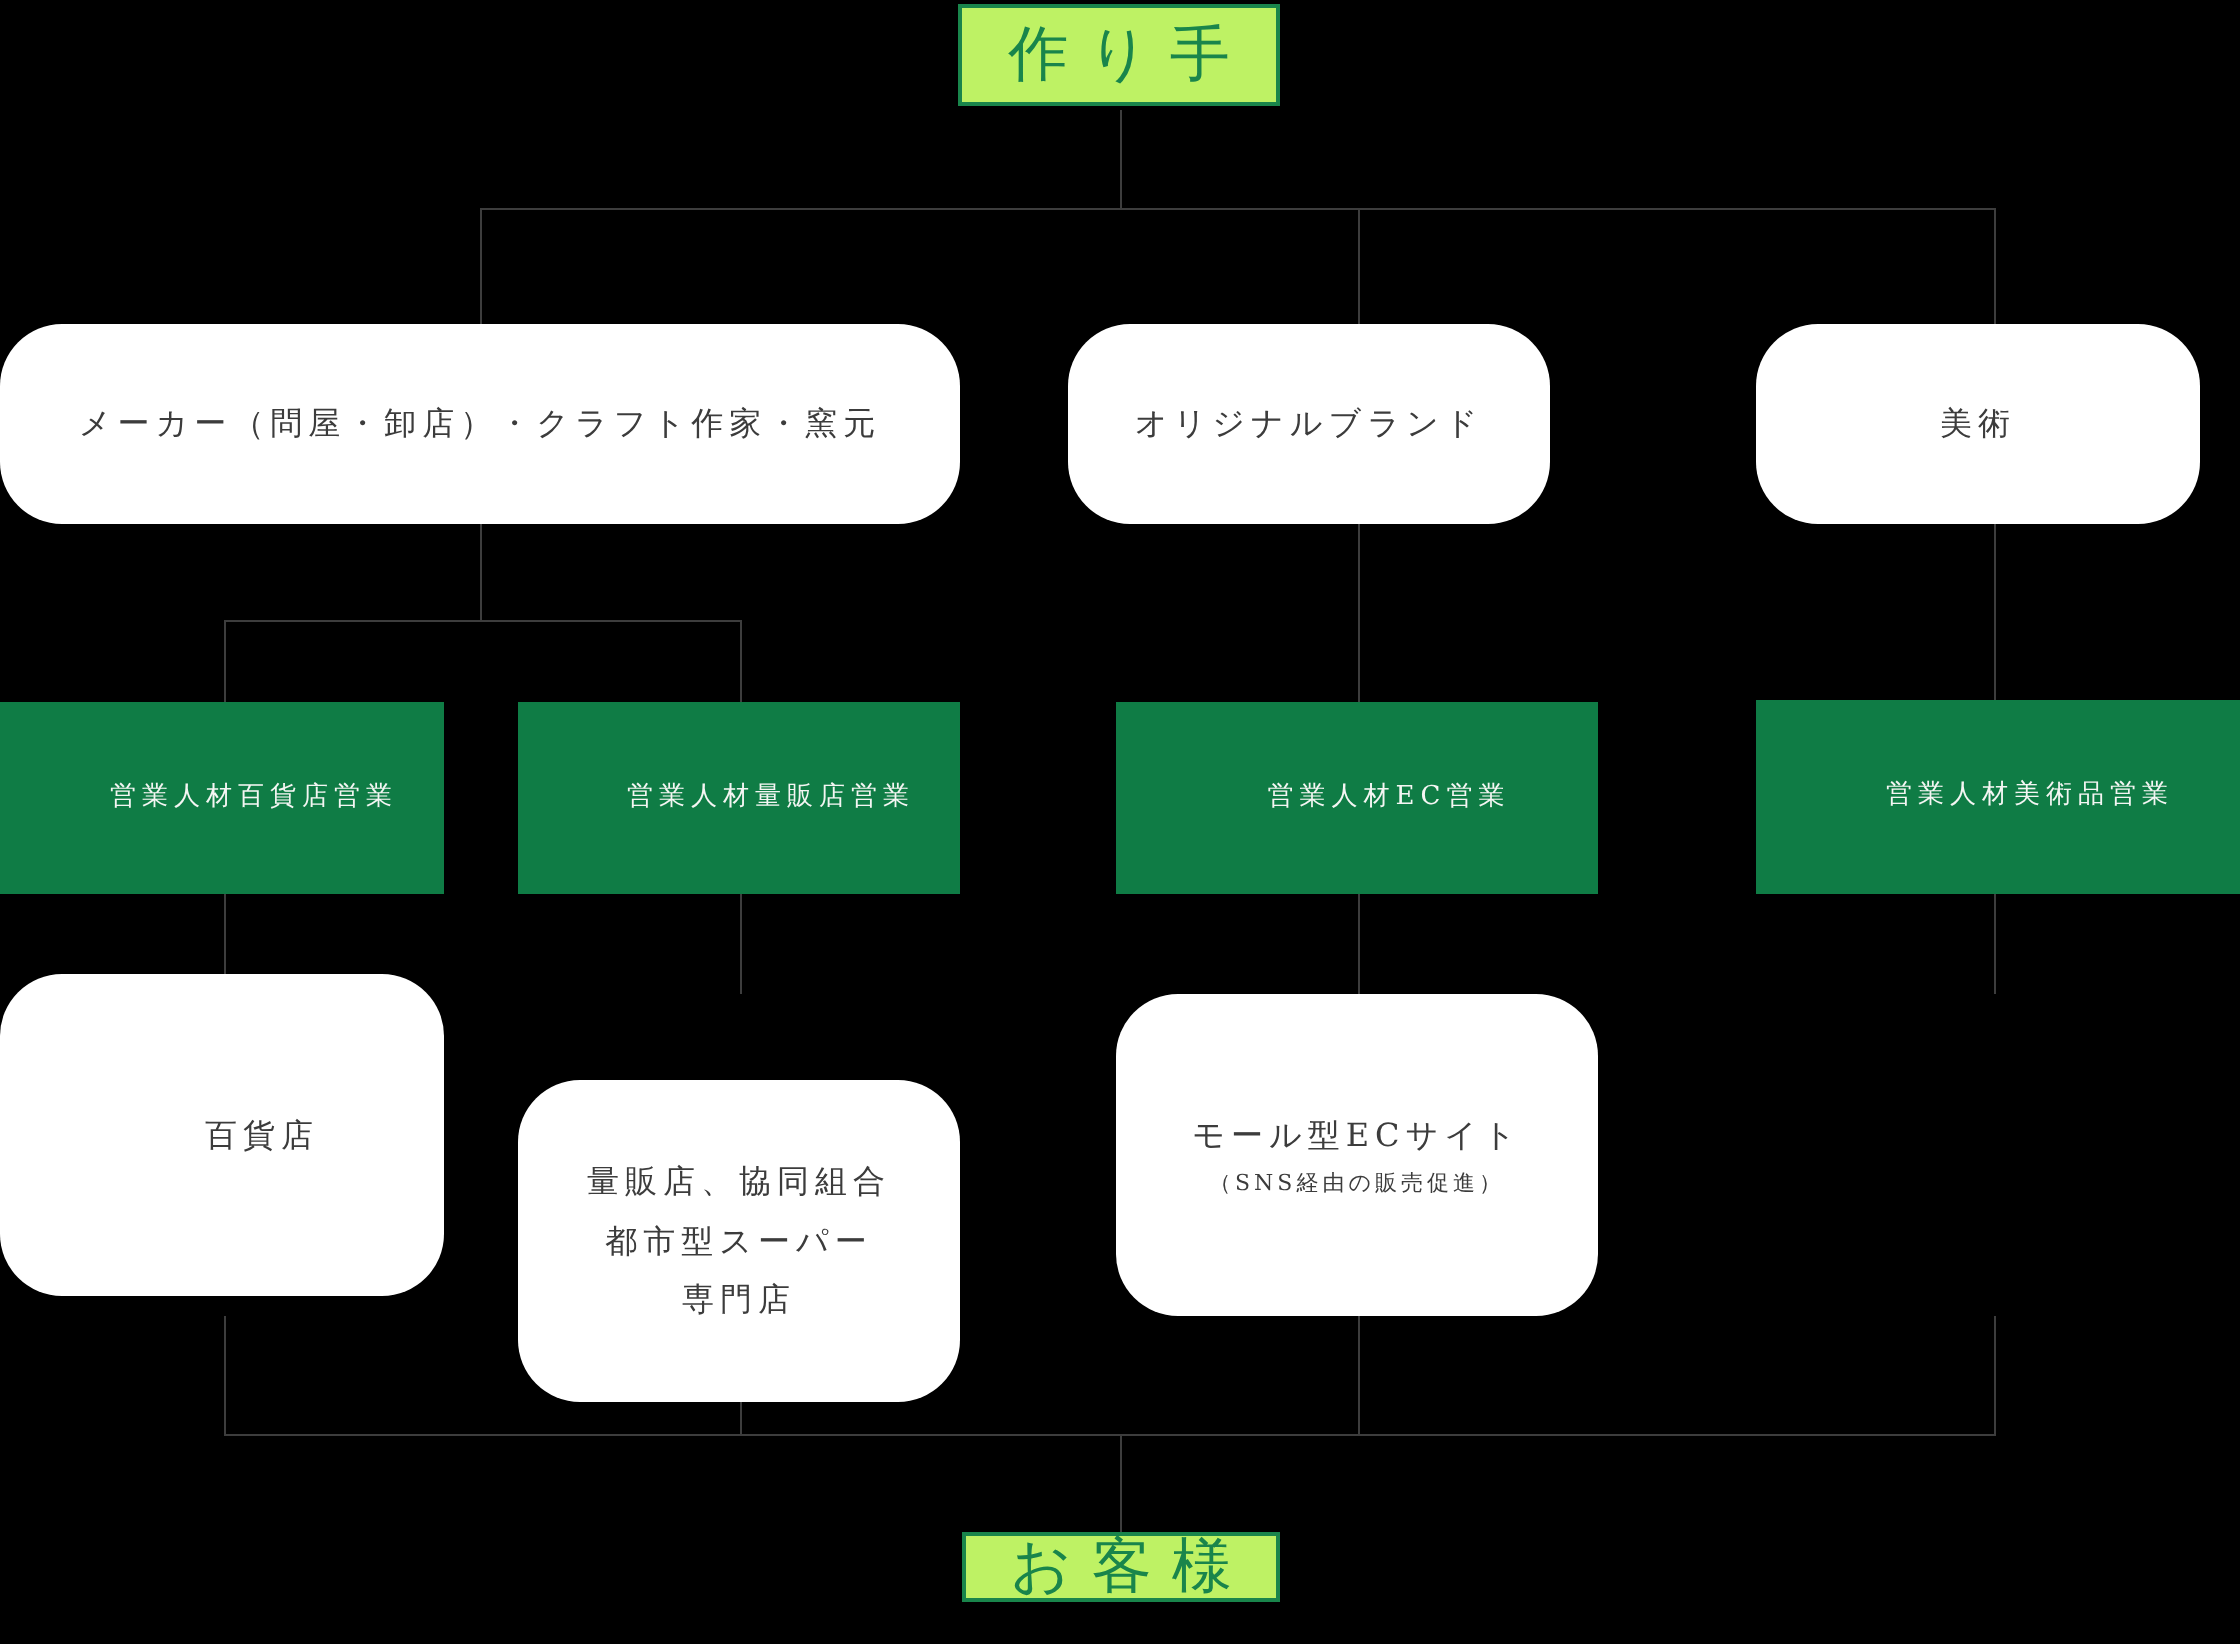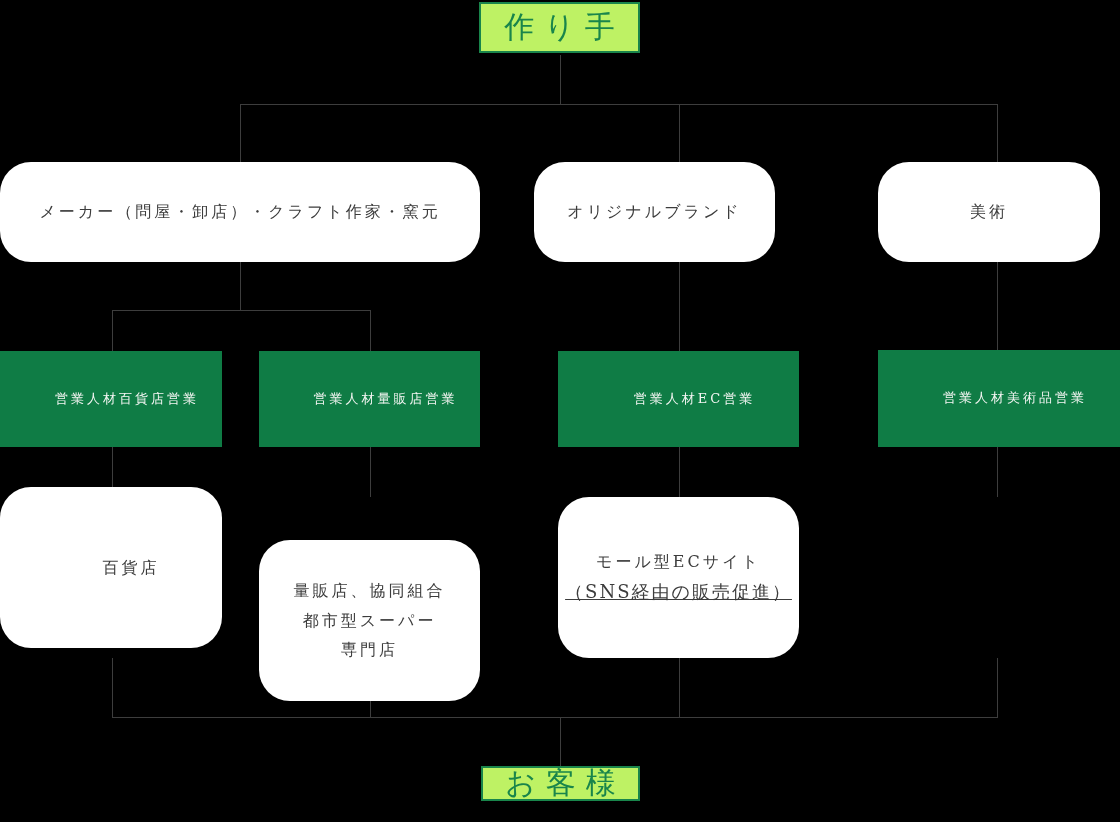--- a/index.html
+++ b/index.html
@@ -19,21 +19,21 @@
     display:flex;
     align-items:center;
     justify-content:center;
     text-align:center;
     font-size:16px;
     letter-spacing:3px;
     line-height:1.75;
     box-sizing:border-box;
     border-radius:31px;
   }
-  .box .small{font-size:18px;letter-spacing:2px;text-decoration:underline;}
+  .box .small{font-size:11px;letter-spacing:2px;}
   .gbox{
     position:absolute;
     background:#0f7c45;
     color:#f4f6f3;
     display:flex;
     flex-direction:row;
     align-items:center;
     justify-content:center;
     text-align:center;
     box-sizing:border-box;

